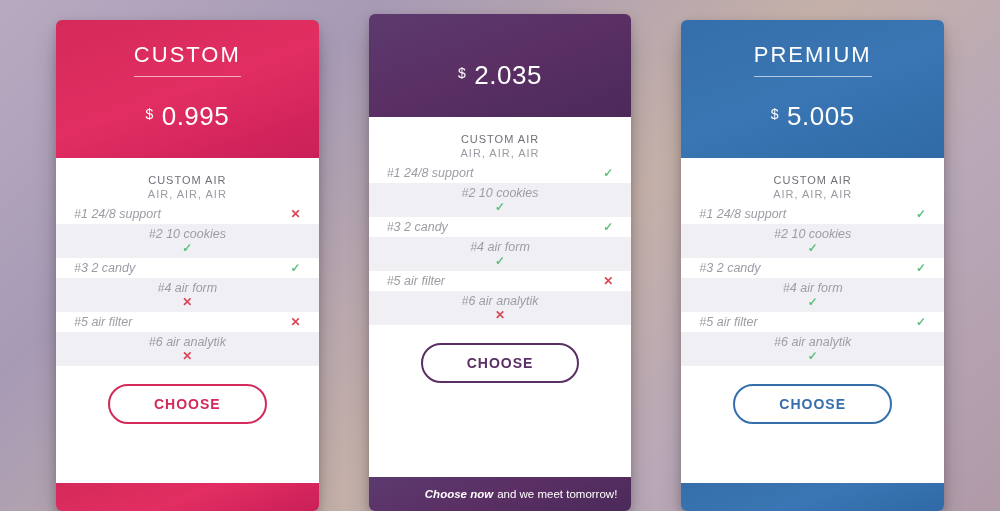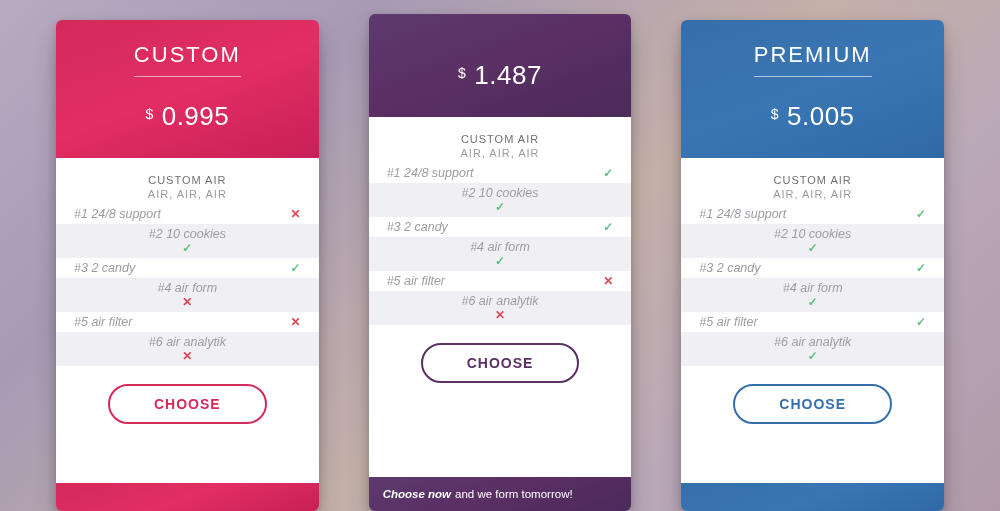--- a/index.html
+++ b/index.html
@@ -53,21 +53,21 @@
   }
   .feature-row.alt { background: #f0f0f4; flex-direction: column; }
   .icon { font-style: normal; font-size: 12px; font-weight: bold; }
   .icon.yes { color: #5fbf7f; }
   .icon.no { color: #d94756; }
   .choose-btn {
     display: inline-block; margin-top: 18px; padding: 10px 44px;
     border: 2px solid; border-radius: 999px; background: transparent;
     font-size: 14px; font-weight: 700; letter-spacing: 1px; cursor: pointer; text-align: center;
   }
-  .footer { color: #fff; font-size: 11.5px; padding: 0 14px; display: flex; align-items: center; }
+  .footer { color: #fff; font-size: 11.5px; padding: 0 14px; display: flex; align-items: center; justify-content: flex-end; }
   .footer em { font-style: italic; font-weight: 600; margin-right: 4px; }
 
   
   .c0 .head, .c0 .footer { background: linear-gradient(160deg, #d42a5a 0%, #e22e62 50%, #c91f58 100%); }
   .c0 .choose-btn { color: #d42a5a; border-color: #d42a5a; }
   .c1 .head, .c1 .footer { background: linear-gradient(160deg, #5c3a6e 0%, #5a2f64 50%, #4b2a5a 100%); }
   .c1 .choose-btn { color: #5a2f64; border-color: #5a2f64; }
   .c1 .footer { height: 34px; }
   .c2 .head, .c2 .footer { background: linear-gradient(160deg, #356fab 0%, #3a76b3 50%, #2f6aa7 100%); }
   .c2 .choose-btn { color: #356fab; border-color: #356fab; }
@@ -114,21 +114,21 @@
     </div>
     <button class="choose-btn">CHOOSE</button>
   </div>
   <div class="footer"></div>
 </div>
 
 <div class="card featured c1">
   <div class="head">
     <div class="price-row">
       <span class="currency">$</span>
-      <span class="price">1.487</span>
+      <span class="price">2.035</span>
     </div>
   </div>
   <div class="body">
     <div class="sub-title">CUSTOM AIR</div>
     <div class="sub-sub">AIR, AIR, AIR</div>
     <div class="features">
       <div class="feature-row">
           <span>#1 24/8 support</span>
           <span class="icon yes">✓</span>
         </div>
@@ -150,21 +150,21 @@
         </div>
       <div class="feature-row alt">
           <span>#6 air analytik</span>
           <span class="icon no">✕</span>
         </div>
     </div>
     <button class="choose-btn">CHOOSE</button>
   </div>
   <div class="footer">
     <em>Choose now</em>
-    <span>and we form tomorrow!</span>
+    <span>and we meet tomorrow!</span>
   </div>
 </div>
 
 <div class="card normal c2">
   <div class="head">
     <div class="plan-name">PREMIUM</div>
     <div class="price-row">
       <span class="currency">$</span>
       <span class="price">5.005</span>
     </div>

